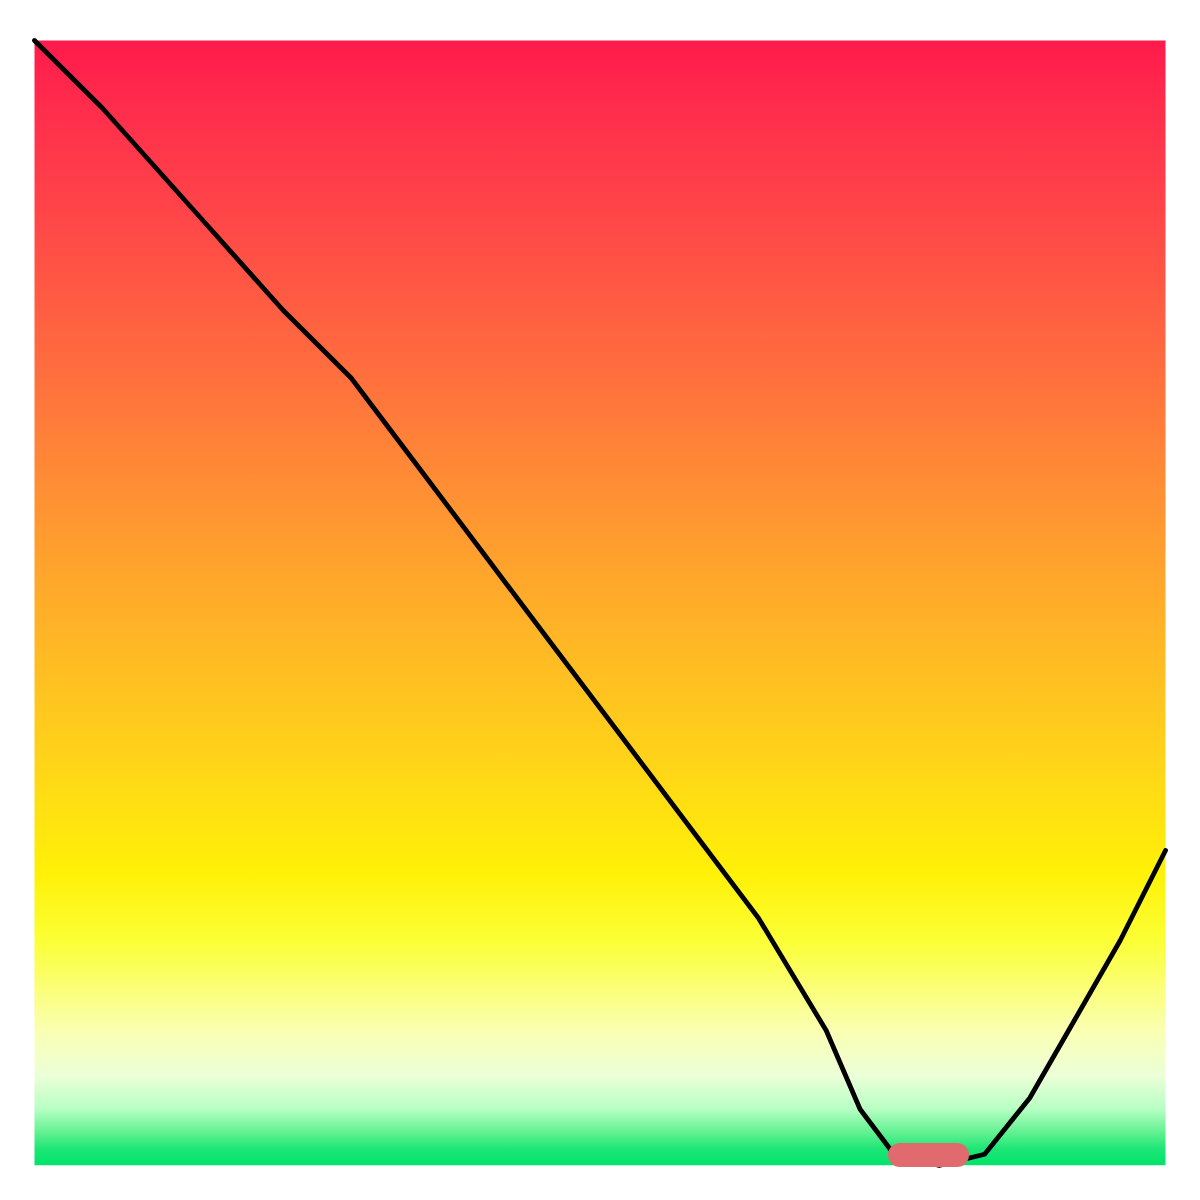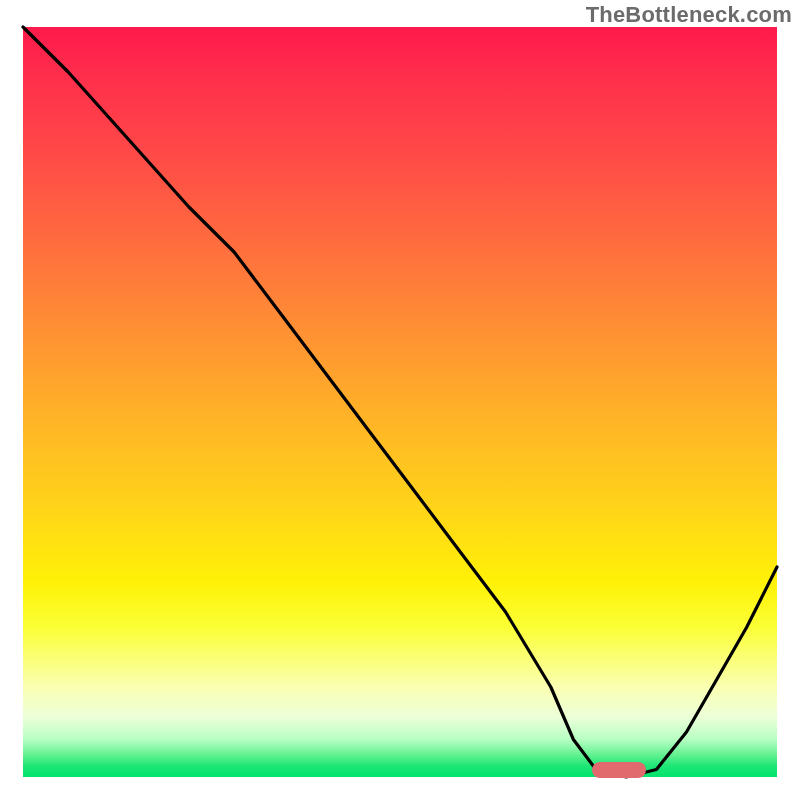--- a/index.html
+++ b/index.html
@@ -86,21 +86,20 @@
     border-radius: 10px;
     background: #e06a6e;
     transform: translate(-50%, -50%);
     z-index: 5;
   }
 </style>
 </head>
 <body>
 
 <div class="stage">
-  <div class="watermark">TheBottleneck.com</div>
 
   <div class="plot">
     <div class="grad"></div>
 
     <div class="marker" id="marker" style="left: 595.66px; top: 742.5px; background: rgb(224, 106, 110);"></div>
 
     <svg class="curve" viewBox="0 0 754 750" preserveAspectRatio="none">
       <path id="curve-path" d="M0.0 0.0 L45.2 45.0 L105.6 112.5 L165.9 180.0 L211.1 225.0 L256.4 285.0 L301.6 345.0 L346.8 405.0 L392.1 465.0 L437.3 525.0 L482.6 585.0 L527.8 660.0 L550.4 712.5 L573.0 742.5 L603.2 750.0 L633.4 742.5 L663.5 705.0 L693.7 652.5 L723.8 600.0 L754.0 540.0"></path>
     </svg>
 

